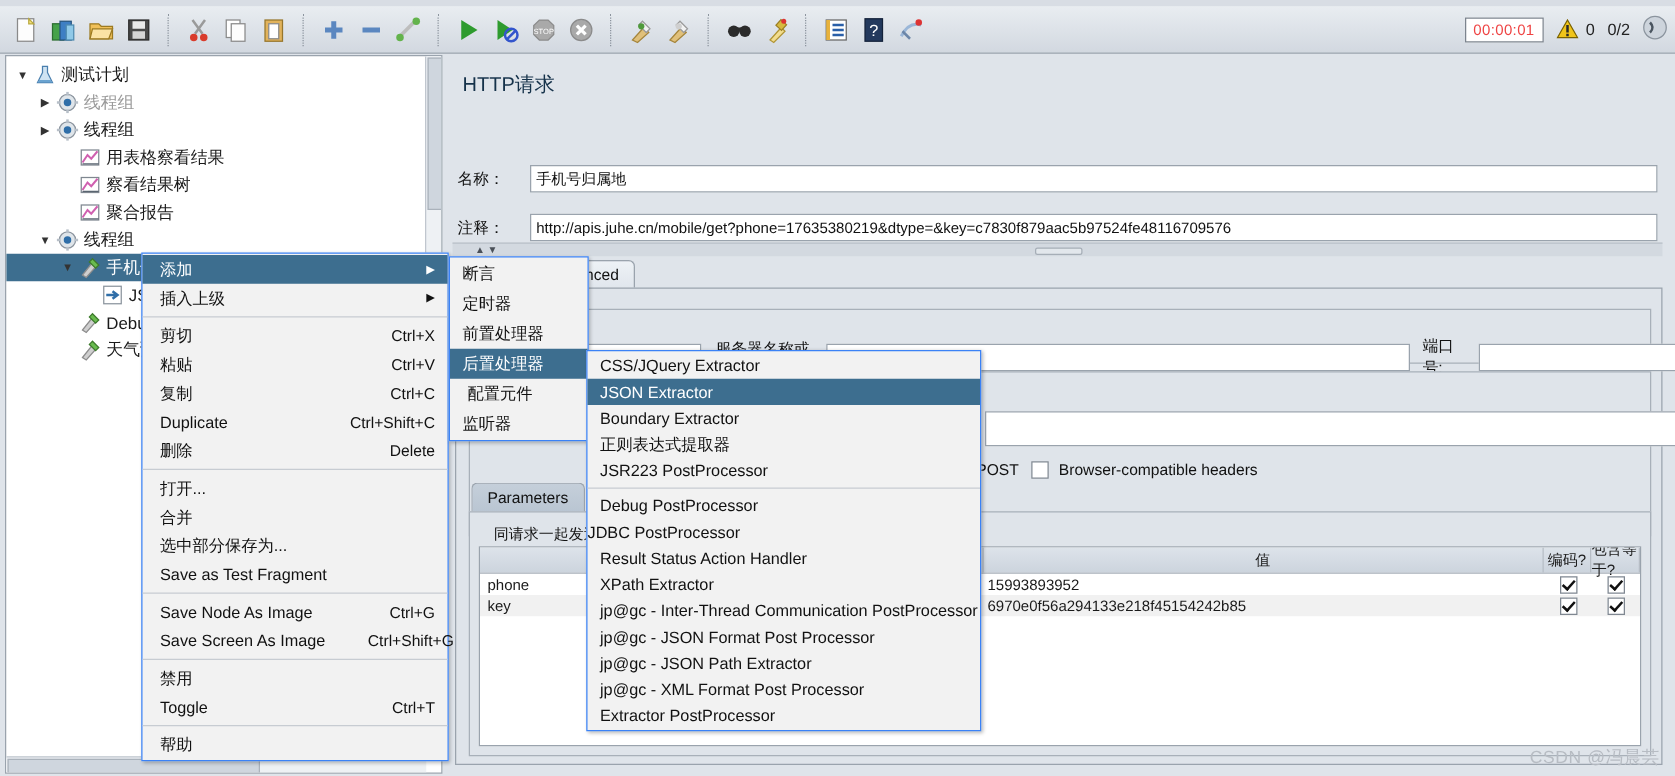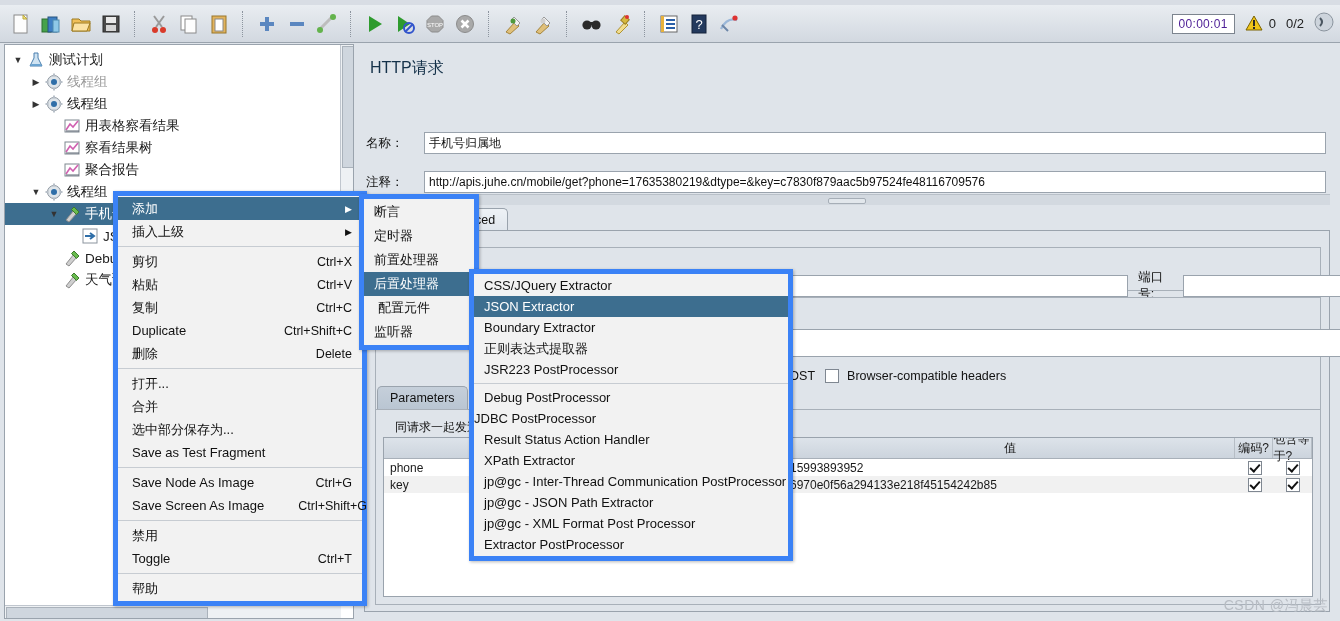--- a/index.html
+++ b/index.html
@@ -18,21 +18,21 @@
     background:linear-gradient(#e9edf1,#d2d8e0);
     border-bottom:1px solid #9aa3ad;
     display:flex;align-items:center;
   }
   .tb-group{display:flex;align-items:center;height:100%;padding:0 6px;}
   .tb-sep{width:1px;height:26px;border-left:1px dotted #8c949e;margin:0 2px;}
   .tb-btn{width:28px;height:28px;display:flex;align-items:center;justify-content:center;margin:0 1px;}
   .tb-btn svg{display:block;}
   .tb-right{margin-left:auto;display:flex;align-items:center;gap:10px;padding-right:6px;}
   .timerbox{
-    border:1px solid #7c848e;background:#fff;color:#4c1d95;
+    border:1px solid #7c848e;background:#fff;color:#ef4444;
     font-size:12px;padding:2px 6px;letter-spacing:.3px;
   }
   .warncount{display:flex;align-items:center;gap:6px;font-size:13px;color:#222;}
   .thread-count{font-size:13px;color:#222;}
 
   
   .left-pane{
     position:absolute;left:4px;top:44px;width:348px;height:573px;
     background:#fff;border:1px solid #9aa3ad;overflow:hidden;
   }
@@ -87,22 +87,22 @@
   .ptable{position:absolute;background:#fff;border:1px solid #9aa3ad;overflow:hidden;}
   .phead{display:flex;height:20px;background:linear-gradient(#dde3ea,#ccd4dd);border-bottom:1px solid #a8b0b9;font-size:12px;}
   .phead .pcell{display:flex;align-items:center;justify-content:center;border-right:1px solid #b6bdc5;height:100%;}
   .prow{display:flex;height:17px;font-size:12px;align-items:center;}
   .prow .pcell{height:100%;display:flex;align-items:center;padding:0 6px;box-sizing:border-box;}
   .prow.alt{background:#f1f1f1;}
   .pcell.ctr{justify-content:center;padding:0;}
 
   
   .menu{
-    position:absolute;background:#f2f2f2;border:5px solid #3b82f6;
-    box-shadow:1px 1px 3px rgba(0,0,0,.28);font-size:13px;color:#111;padding:1px 0;
+    position:absolute;background:#f2f2f2;border:1px solid #3b82f6;
+    box-shadow:1px 1px 3px rgba(0,0,0,.28);font-size:13px;color:#111;padding:1px 0;margin-top:11px;
   }
   .mitem{
     display:flex;align-items:center;height:22px;padding:0 10px 0 14px;white-space:nowrap;position:relative;
   }
   .mitem.sel{background:#3d6e8f;color:#fff;}
   .mitem.dis{color:#a3a3a3;}
   .mitem .accel{margin-left:auto;padding-left:34px;font-size:12.5px;}
   .mitem .arrow{margin-left:auto;padding-left:26px;font-size:9px;}
   .msep{height:1px;background:#c7ccd2;margin:3px 0;}
 
@@ -638,20 +638,23 @@
       <div class="mitem" style="height: 21px; padding-left: 10px;">
         <span>Result Status Action Handler</span>
       </div>
       <div class="mitem" style="height: 21px; padding-left: 10px;">
         <span>XPath Extractor</span>
       </div>
       <div class="mitem" style="height: 21px; padding-left: 10px;">
         <span>jp@gc - Inter-Thread Communication PostProcessor</span>
       </div>
       <div class="mitem" style="height: 21px; padding-left: 10px;">
+        <span>jp@gc - JSON Format Post Processor</span>
+      </div>
+      <div class="mitem" style="height: 21px; padding-left: 10px;">
         <span>jp@gc - JSON Path Extractor</span>
       </div>
       <div class="mitem" style="height: 21px; padding-left: 10px;">
         <span>jp@gc - XML Format Post Processor</span>
       </div>
       <div class="mitem" style="height: 21px; padding-left: 10px;">
         <span>Extractor PostProcessor</span>
       </div>
     </div>
 

